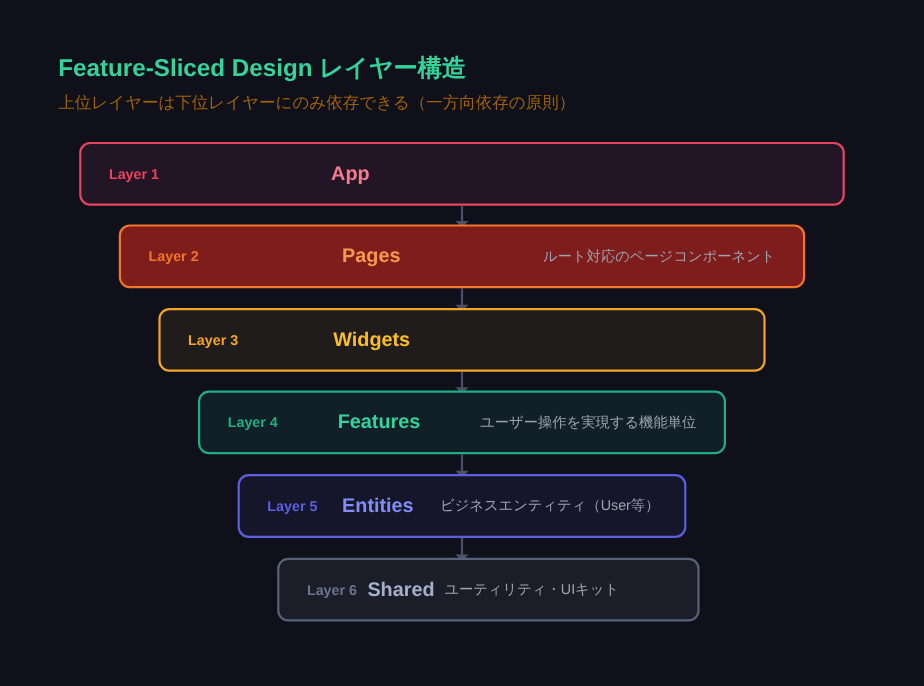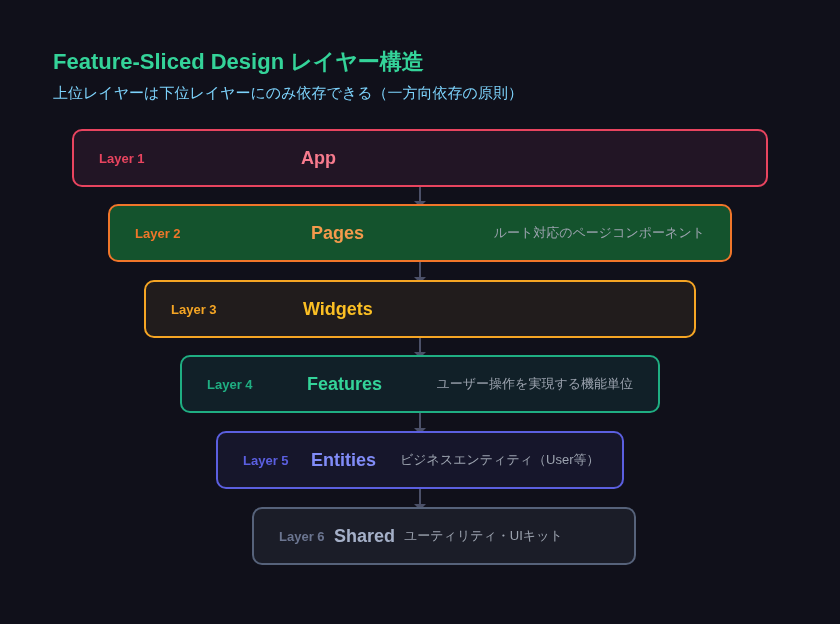--- a/index.html
+++ b/index.html
@@ -10,21 +10,21 @@
     position: relative;
     overflow: hidden;
   }
   .title {
     position: absolute; left: 53px; top: 47px;
     font-size: 22px; font-weight: bold; color: #34d399;
     white-space: nowrap;
   }
   .subtitle {
     position: absolute; left: 53px; top: 84px;
-    font-size: 15px; color: #7dd3fc;
+    font-size: 15px; color: #a16207;
     white-space: nowrap;
   }
   .layer {
     position: absolute; box-sizing: border-box;
     height: 58px; border-radius: 10px; border: 2px solid;
   }
   .layer .lbl { position: absolute; top: 50%; transform: translateY(-50%); font-size: 13px; font-weight: bold; white-space: nowrap; }
   .layer .nm { position: absolute; top: 50%; transform: translateY(-50%); font-size: 18px; font-weight: bold; white-space: nowrap; }
   .layer .ds { position: absolute; top: 50%; transform: translateY(-50%); font-size: 13px; color: #9ca3af; white-space: nowrap; }
   .conn {
@@ -42,21 +42,21 @@
 <div class="title">Feature-Sliced Design レイヤー構造</div>
 <div class="subtitle">上位レイヤーは下位レイヤーにのみ依存できる（一方向依存の原則）</div>
 
 <div class="layer" style="left:72px; top:129px; width:696px; border-color:#e8445f; background:#221525;">
   <span class="lbl" style="left:25px; color:#e8445f;">Layer 1</span>
   <span class="nm" style="left:227px; color:#f77b8e;">App</span>
 </div>
 <div class="conn" style="top:187px; height:16px;"></div>
 <div class="arrow" style="top:201px;"></div>
 
-<div class="layer" style="left:108px; top:204px; width:624px; border-color:#f0762a; background:#14532d;">
+<div class="layer" style="left:108px; top:204px; width:624px; border-color:#f0762a; background:#7f1d1d;">
   <span class="lbl" style="left:25px; color:#f0762a;">Layer 2</span>
   <span class="nm" style="left:201px; color:#f59a4c;">Pages</span>
   <span class="ds" style="right:25px;">ルート対応のページコンポーネント</span>
 </div>
 <div class="conn" style="top:262px; height:16px;"></div>
 <div class="arrow" style="top:277px;"></div>
 
 <div class="layer" style="left:144px; top:280px; width:552px; border-color:#f5a524; background:#211c1c;">
   <span class="lbl" style="left:25px; color:#f5a524;">Layer 3</span>
   <span class="nm" style="left:157px; color:#fbbf24;">Widgets</span>

